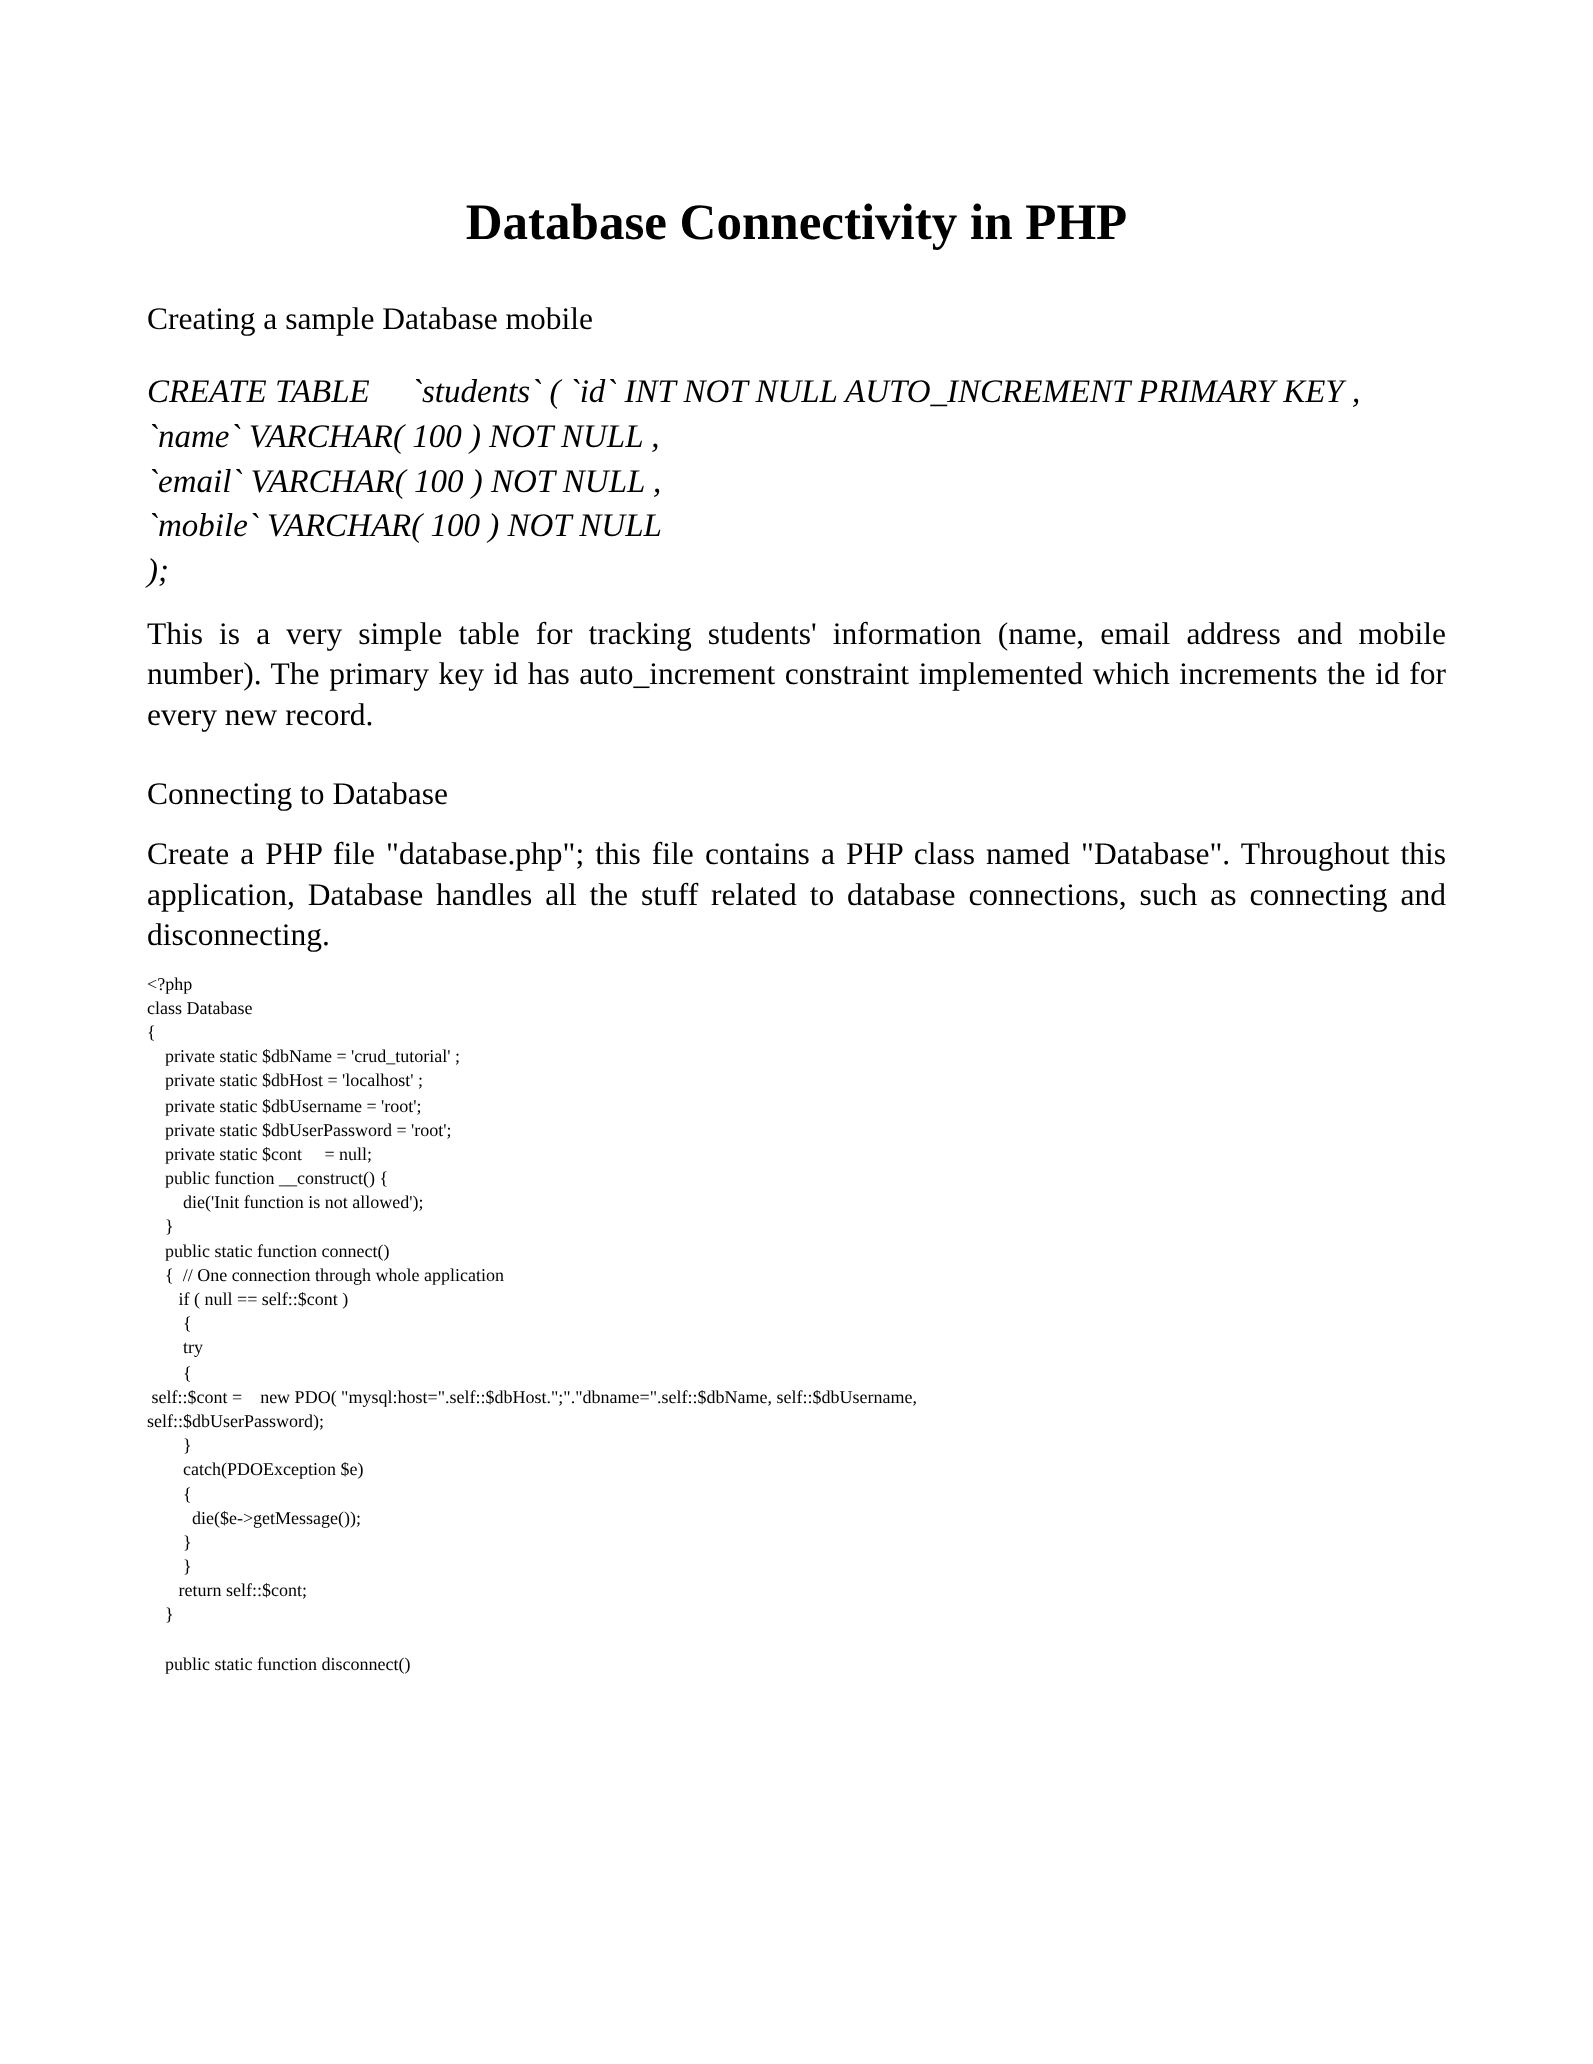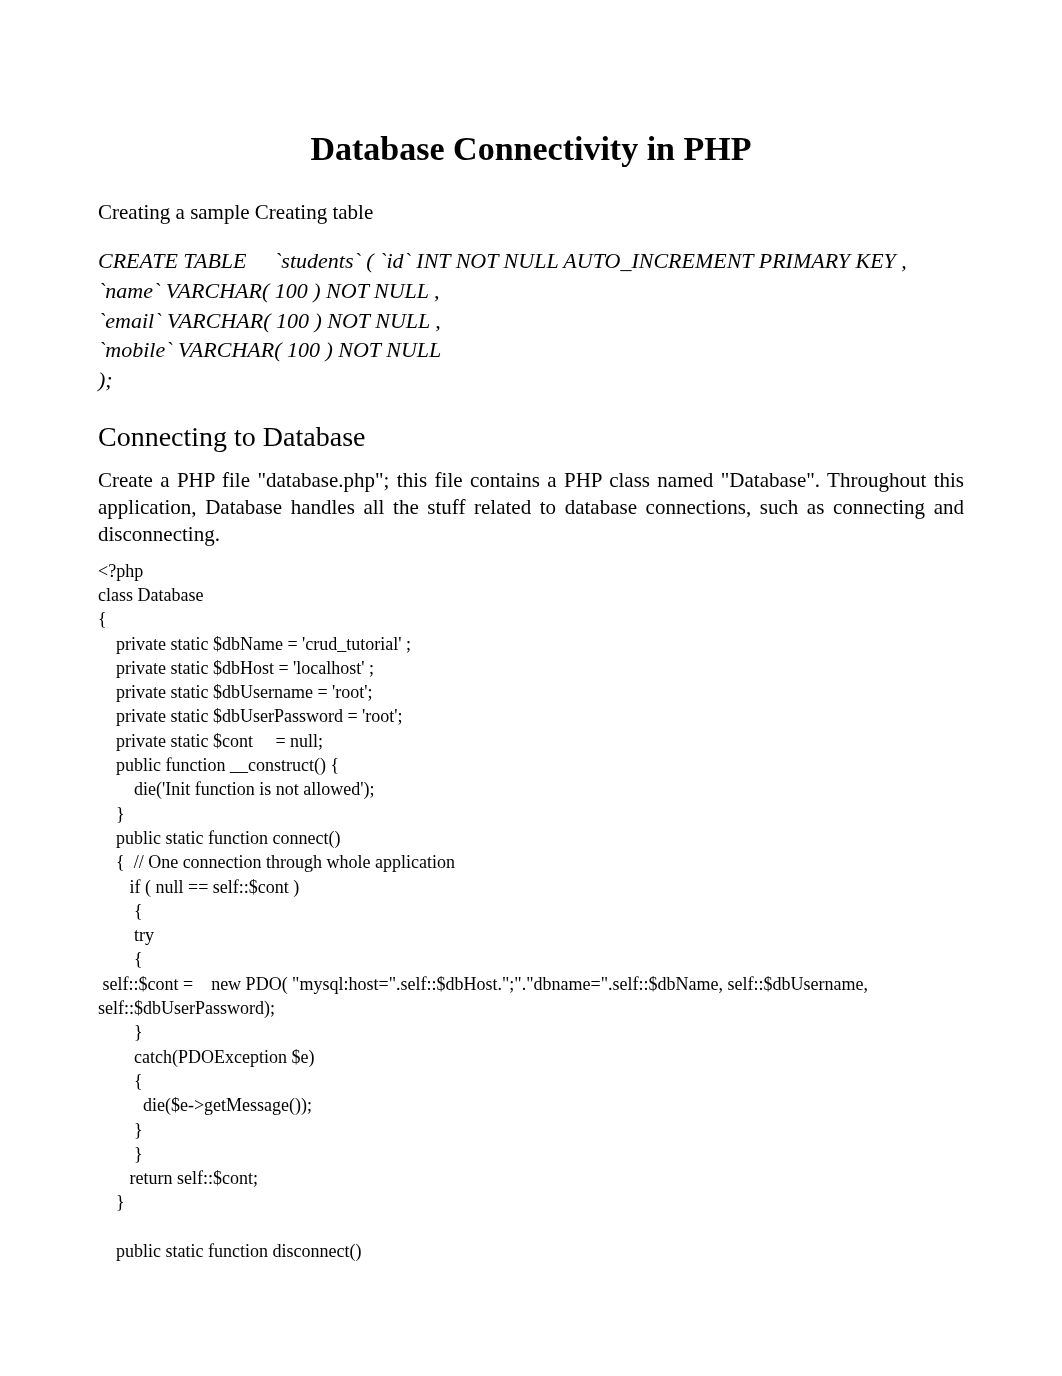--- a/index.html
+++ b/index.html
@@ -26,52 +26,53 @@
     margin: 0 0 6px 0;
     line-height: 1.35;
   }
   .paragraph {
     font-size: 21px;
     margin: 14px 0 0 0;
     text-align: justify;
     line-height: 1.3;
   }
   .section-head {
-    font-size: 28px;
+    font-size: 21px;
     margin: 26px 0 12px 0;
   }
   .code {
     font-size: 22px;
     white-space: pre;
     line-height: 1.35;
     margin: 20px 0 0 0;
     font-style: italic;
   }
   .code-small {
-    font-size: 18px;
+    font-size: 12px;
     white-space: pre;
     line-height: 1.35;
     margin: 10px 0 0 0;
   }
 </style>
 </head>
 <body>
 
 <div class="page">
 
   <h1>Database Connectivity in PHP</h1>
 
-  <div class="subhead">Creating a sample Creating table</div>
+  <div class="subhead">Creating a sample Database mobile</div>
 
   <div class="code">CREATE TABLE     `students` ( `id` INT NOT NULL AUTO_INCREMENT PRIMARY KEY ,
 `name` VARCHAR( 100 ) NOT NULL ,
 `email` VARCHAR( 100 ) NOT NULL ,
 `mobile` VARCHAR( 100 ) NOT NULL
 );</div>
 
+  <div class="paragraph">This is a very simple table for tracking students' information (name, email address and mobile number). The primary key id has auto_increment constraint implemented which increments the id for every new record.</div>
 
   <div class="section-head">Connecting to Database</div>
 
   <div class="paragraph">Create a PHP file "database.php"; this file contains a PHP class named "Database". Throughout this application, Database handles all the stuff related to database connections, such as connecting and disconnecting.</div>
 
   <div class="code-small">&lt;?php
 class Database
 {
     private static $dbName = 'crud_tutorial' ;
     private static $dbHost = 'localhost' ;

